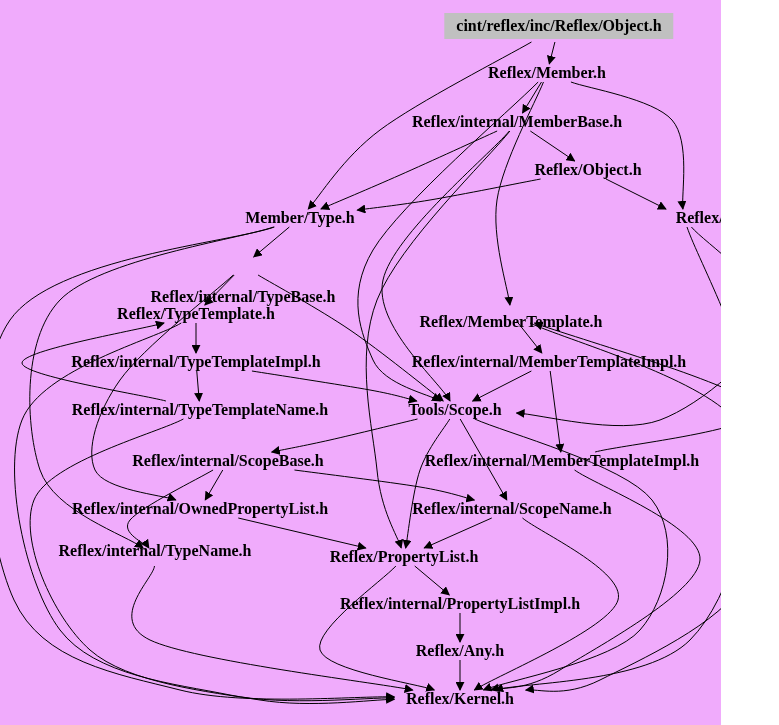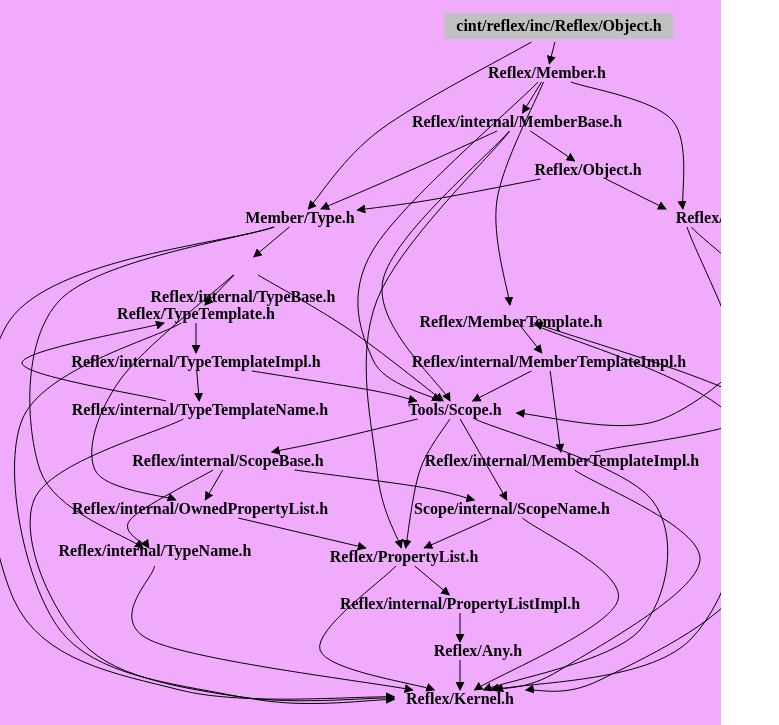--- a/index.html
+++ b/index.html
@@ -97,20 +97,20 @@
       <div class="node" style="left: 243px; top: 266px; color: rgb(0, 0, 0); margin-top: 31px;">Reflex/internal/TypeBase.h</div>
       <div class="node" style="left: 196px; top: 314px; color: rgb(0, 0, 0);">Reflex/TypeTemplate.h</div>
       <div class="node" style="left: 511px; top: 314px; color: rgb(0, 0, 0); margin-top: 8px;">Reflex/MemberTemplate.h</div>
       <div class="node" style="left: 196px; top: 362px; color: rgb(0, 0, 0);">Reflex/internal/TypeTemplateImpl.h</div>
       <div class="node" style="left: 549px; top: 362px; color: rgb(0, 0, 0);">Reflex/internal/MemberTemplateImpl.h</div>
       <div class="node" style="left: 200px; top: 410px; color: rgb(0, 0, 0);">Reflex/internal/TypeTemplateName.h</div>
       <div class="node" style="left: 455px; top: 410px; color: rgb(0, 0, 0);">Tools/Scope.h</div>
       <div class="node" style="left: 228px; top: 461px; color: rgb(0, 0, 0);">Reflex/internal/ScopeBase.h</div>
       <div class="node" style="left: 562px; top: 461px; color: rgb(0, 0, 0);">Reflex/internal/MemberTemplateImpl.h</div>
       <div class="node" style="left: 200px; top: 509px; color: rgb(0, 0, 0);">Reflex/internal/OwnedPropertyList.h</div>
-      <div class="node" style="left: 512px; top: 509px; color: rgb(0, 0, 0);">Scope/internal/ScopeName.h</div>
+      <div class="node" style="left: 512px; top: 509px; color: rgb(0, 0, 0);">Reflex/internal/ScopeName.h</div>
       <div class="node" style="left: 155px; top: 551px; color: rgb(0, 0, 0); text-align: center;">Reflex/internal/TypeName.h</div>
       <div class="node" style="left: 404px; top: 557px; color: rgb(0, 0, 0);">Reflex/PropertyList.h</div>
       <div class="node" style="left: 460px; top: 604px; color: rgb(0, 0, 0);">Reflex/internal/PropertyListImpl.h</div>
-      <div class="node" style="left: 460px; top: 651px; color: rgb(0, 0, 0); margin-left: 18px;">Reflex/Any.h</div>
+      <div class="node" style="left: 460px; top: 651px; color: rgb(0, 0, 0);">Reflex/Any.h</div>
       <div class="node" style="left: 460px; top: 699px; color: rgb(0, 0, 0);">Reflex/Kernel.h</div>
     </div>
 </div>
 
 </body></html>

